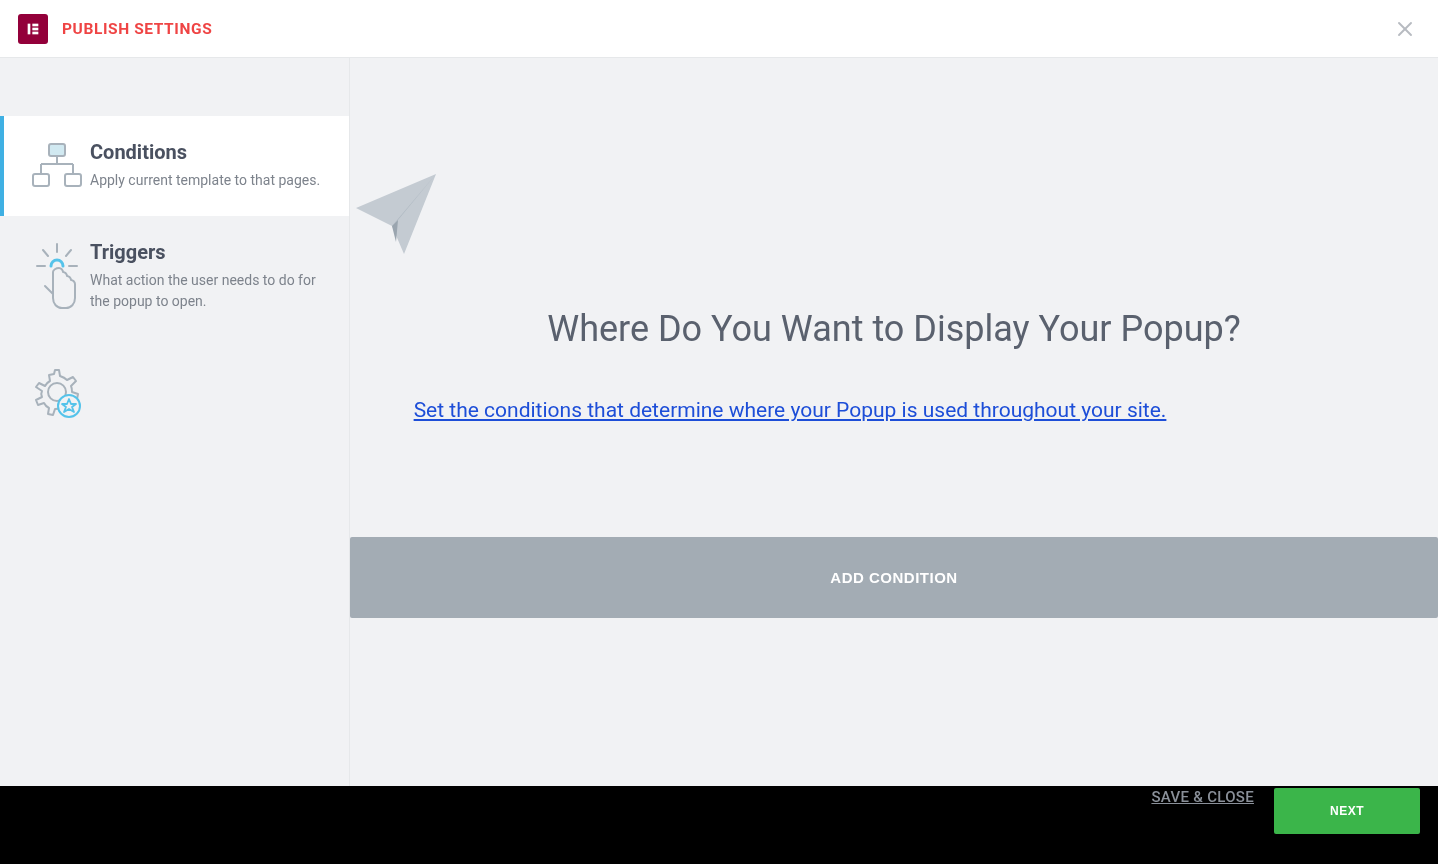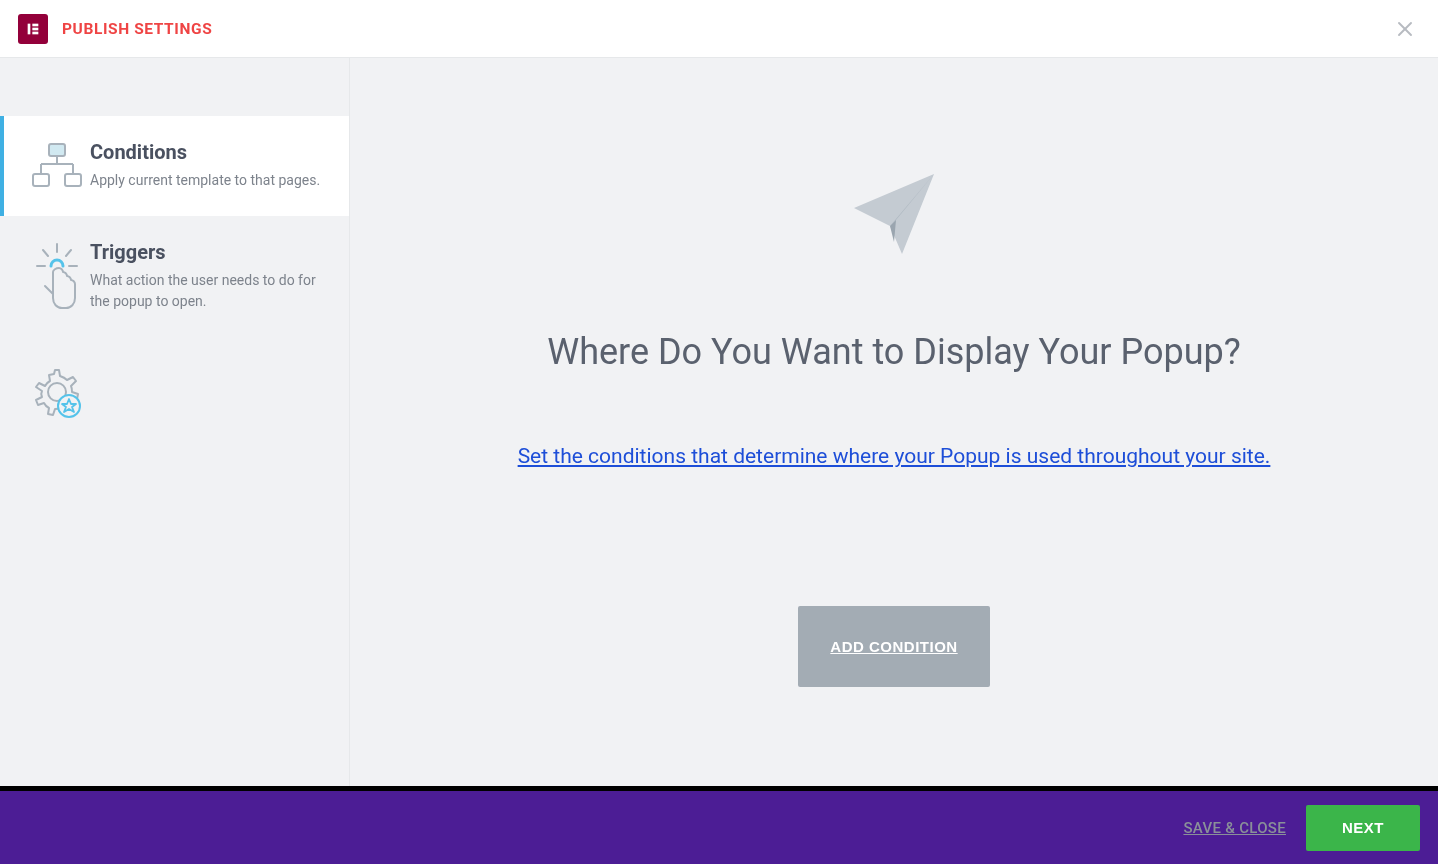--- a/index.html
+++ b/index.html
@@ -94,23 +94,21 @@
     line-height: 1.5;
     color: #7d838c;
   }
 
   
   .main {
     flex: 1;
     background: #f1f2f4;
     display: flex;
     flex-direction: column;
-    align-items: center;
     padding-top: 110px;
-    gap: 23px;
   }
   .hero-icon { margin-bottom: 48px; }
   .hero-icon svg { display:block; }
   .main-title {
     font-size: 36px;
     font-weight: 400;
     color: #5a616e;
     text-align: center;
     margin-bottom: 44px;
   }
@@ -126,50 +124,49 @@
   .add-condition-btn {
     background: #a3acb4;
     color: #ffffff;
     border: none;
     font-size: 15px;
     font-weight: 600;
     letter-spacing: 0.5px;
     padding: 32px 32px;
     cursor: pointer;
     border-radius: 2px;
-    text-decoration: underline;
   }
 
   
   .footer {
     height: 78px;
-    background: #4c1d95;
-    border-top: 5px solid #000000;
-    display: flex;
-    align-items: center;
+    background: #000000;
+    border-top: 2px solid #000000;
+    display: flex;
+    align-items: flex-start;
     justify-content: flex-end;
     padding: 0 18px;
   }
   .save-close-link {
     font-size: 15px;
     font-weight: 500;
     letter-spacing: 0.3px;
     color: #8a9099;
     text-decoration: underline;
     margin-right: 20px;
     cursor: pointer;
   }
   .next-btn {
     background: #3bb54a;
     color: #ffffff;
     border: none;
-    font-size: 15px;
+    font-size: 12px;
     font-weight: 700;
     letter-spacing: 0.5px;
-    padding: 0 36px;
+    padding: 0 56px;
     height: 46px;
     border-radius: 2px;
     cursor: pointer;
   }
 </style>
 </head>
 <body>
 
 <div class="header">
   <div class="logo-badge">

